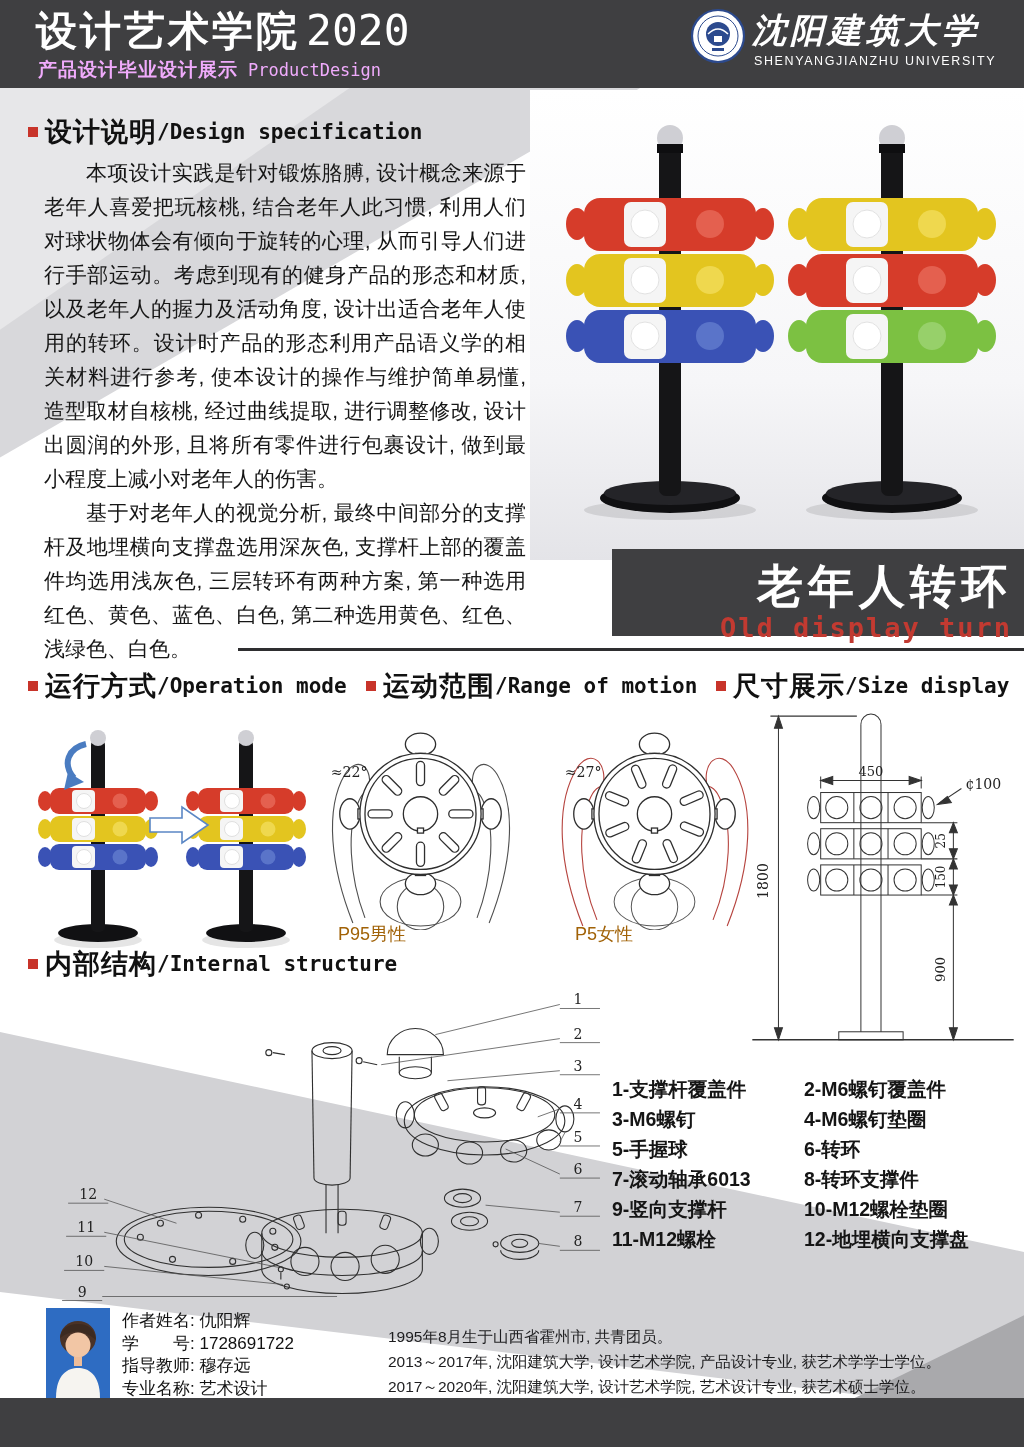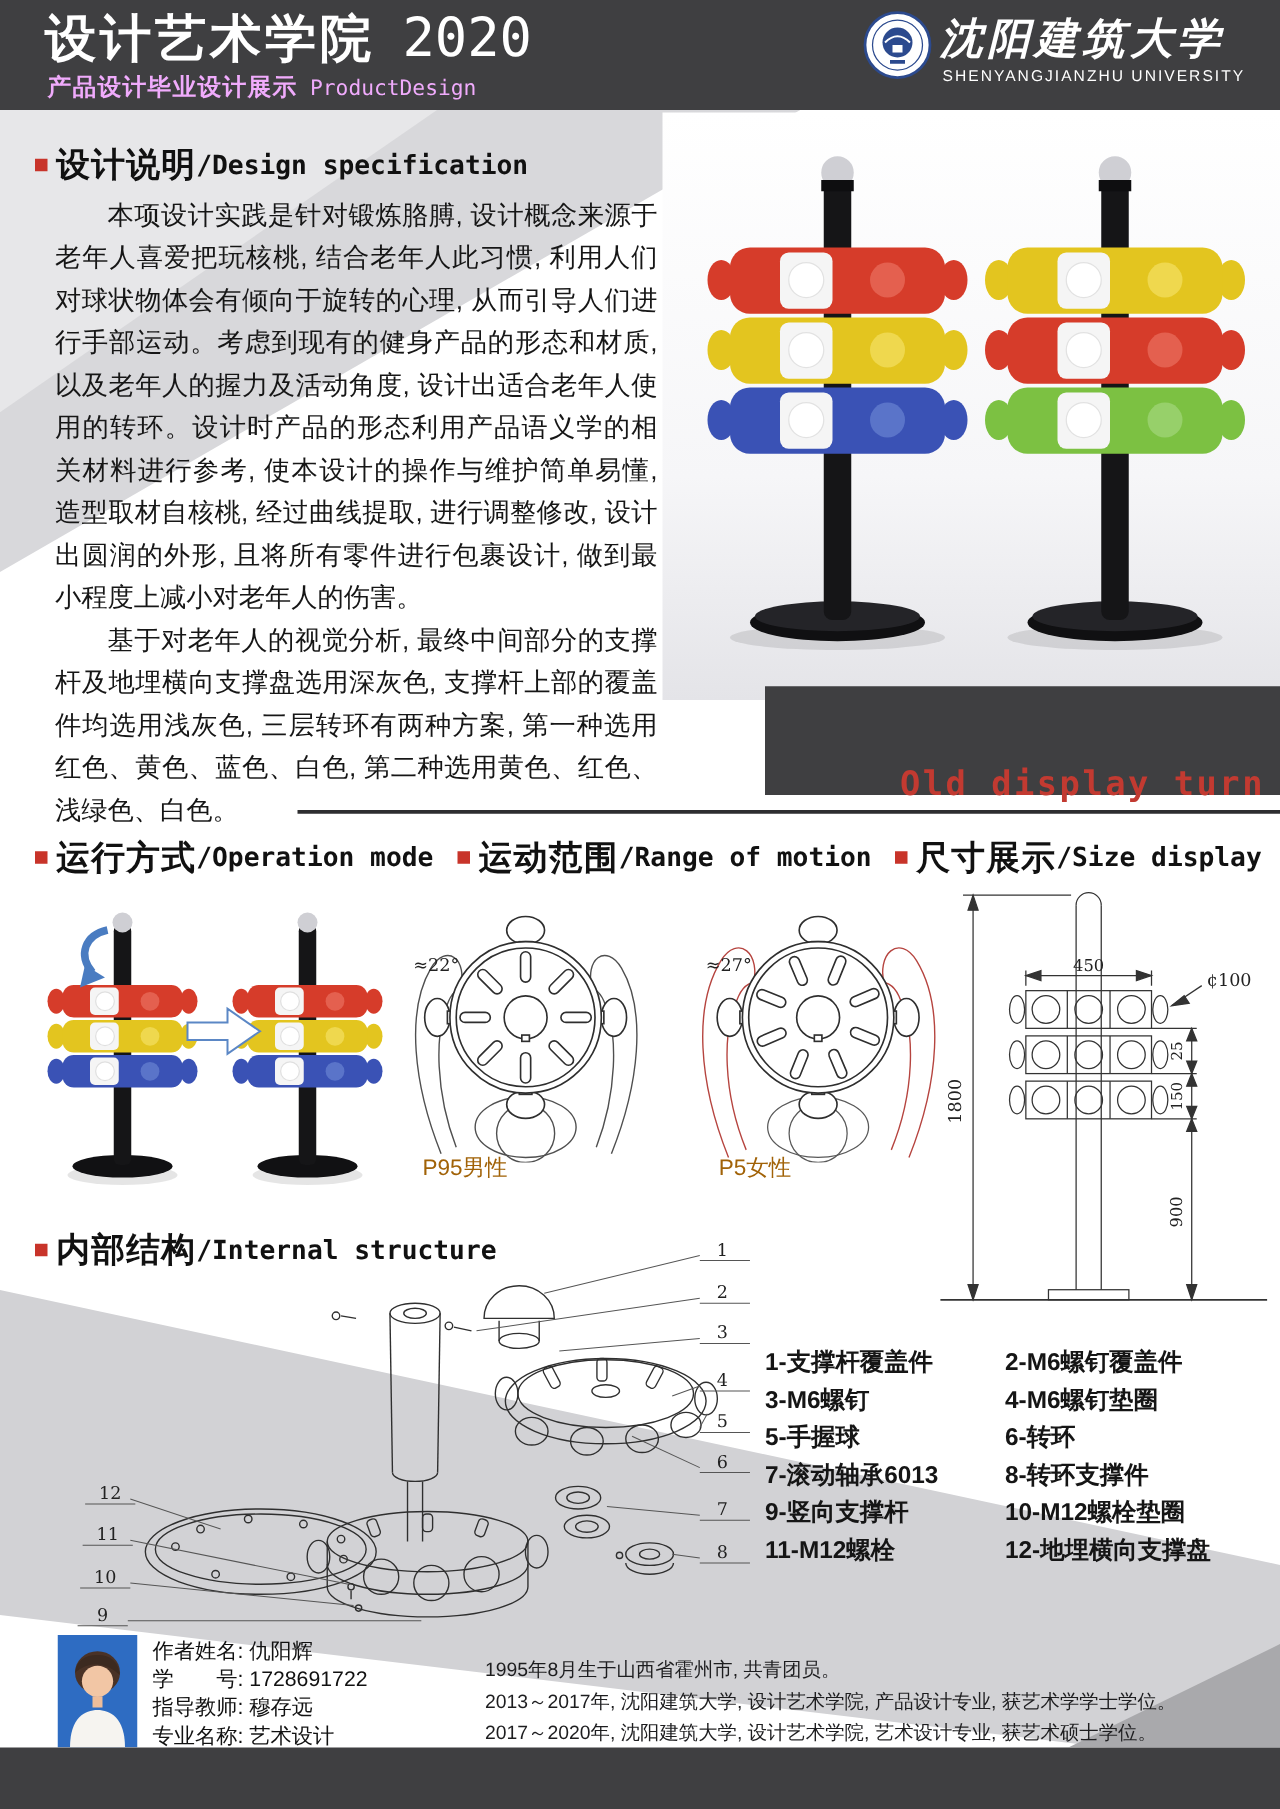--- a/index.html
+++ b/index.html
@@ -14,21 +14,21 @@
   .midband{left:0;top:1020px;width:1024px;height:380px;background:#d2d2d5;
            clip-path:polygon(0 12px,100% 232px,100% 378px,86.5% 378px,0 272px);}
   .cornerTri{left:840px;top:1310px;width:184px;height:88px;background:#a9a9ac;
              clip-path:polygon(8% 100%,100% 6%,100% 100%);}
   .renderBg{left:530px;top:90px;width:494px;height:470px;
             background:linear-gradient(#ffffff 0%,#f6f6f8 62%,#e4e4e8 100%);}
   
   .header{left:0;top:0;width:1024px;height:88px;background:#3f3f41;}
   .hTitle{left:36px;top:4px;color:#fff;white-space:nowrap;}
   .hTitle .cn{font-size:41px;font-weight:bold;letter-spacing:3px;}
-  .hTitle .yr{font-size:43px;font-weight:400;font-family:"DejaVu Sans Mono",monospace;margin-left:22px;}
+  .hTitle .yr{font-size:43px;font-weight:400;font-family:"DejaVu Sans Mono",monospace;margin-left:6px;}
   .hSub{left:38px;top:57px;color:#f0abfc;white-space:nowrap;}
   .hSub .cn{font-size:19px;font-weight:bold;letter-spacing:1px;}
   .hSub .en{font-size:17px;font-family:"DejaVu Sans Mono",monospace;margin-left:10px;}
   .uniName{left:752px;top:8px;color:#fff;font-size:34px;font-weight:bold;font-style:italic;
            letter-spacing:4px;white-space:nowrap;}
   .uniEn{left:754px;top:54px;color:#fff;font-size:12.5px;letter-spacing:1.6px;white-space:nowrap;}
   
   .sec-head{display:flex;align-items:center;white-space:nowrap;color:#111;}
   .bullet{width:10px;height:10px;background:#c8342a;margin-right:7px;flex:0 0 auto;}
   .h-cn{font-size:27px;font-weight:bold;letter-spacing:1px;}
@@ -151,20 +151,21 @@
       <ellipse cx="267" cy="238" rx="11" ry="16" fill="#7cc142"></ellipse>
         <ellipse cx="453" cy="238" rx="11" ry="16" fill="#7cc142"></ellipse>
       <rect x="274" y="212" width="172" height="53" rx="16" fill="#7cc142"></rect>
       <rect x="314" y="216" width="42" height="45" rx="7" fill="#f5f5f5"></rect>
       <circle cx="335" cy="238" r="14" fill="#ffffff" stroke="#e2e2e2"></circle>
       <circle cx="400" cy="238" r="14" fill="#97d06a"></circle>
     </g>
   </svg>
 
   <div class="abs titleBand"></div>
+  <div class="abs titleCn">老年人转环</div>
   <div class="abs titleEn">Old display turn</div>
   <div class="abs divider"></div>
 
   <div class="abs sec-head" style="left:28px;top:668px">
     <span class="bullet"></span>
     <span class="h-cn">运行方式</span>
     <span class="h-en">/Operation mode</span>
   </div>
   <div class="abs sec-head" style="left:366px;top:668px">
     <span class="bullet"></span>
@@ -357,21 +358,21 @@
       <polygon points="212,346 208,334 216,334" fill="#333"></polygon>
     </g>
     <text x="130" y="84" font-size="13" text-anchor="middle" fill="#222">450</text>
     <text x="224" y="96" font-size="14" fill="#222">¢100</text>
     <text transform="rotate(-90 28 188)" x="28" y="188" font-size="14" text-anchor="middle" fill="#222">1800</text>
     <text transform="rotate(-90 204 148)" x="204" y="148" font-size="12" text-anchor="middle" fill="#222">25</text>
     <text transform="rotate(-90 204 184)" x="204" y="184" font-size="12" text-anchor="middle" fill="#222">150</text>
     <text transform="rotate(-90 204 276)" x="204" y="276" font-size="13" text-anchor="middle" fill="#222">900</text>
   </svg>
 
-  <div class="abs sec-head" style="left:28px;top:982px">
+  <div class="abs sec-head" style="left:28px;top:946px">
     <span class="bullet"></span>
     <span class="h-cn">内部结构</span>
     <span class="h-en">/Internal structure</span>
   </div>
 
   <svg class="abs" style="left:36px;top:992px" width="572" height="322" viewBox="0 0 570 320">
     <g stroke="#2f2f2f" fill="none" stroke-width="1.1">
 
       <ellipse cx="295" cy="58" rx="20" ry="8"></ellipse>
         <ellipse cx="295" cy="58" rx="9" ry="4"></ellipse>

